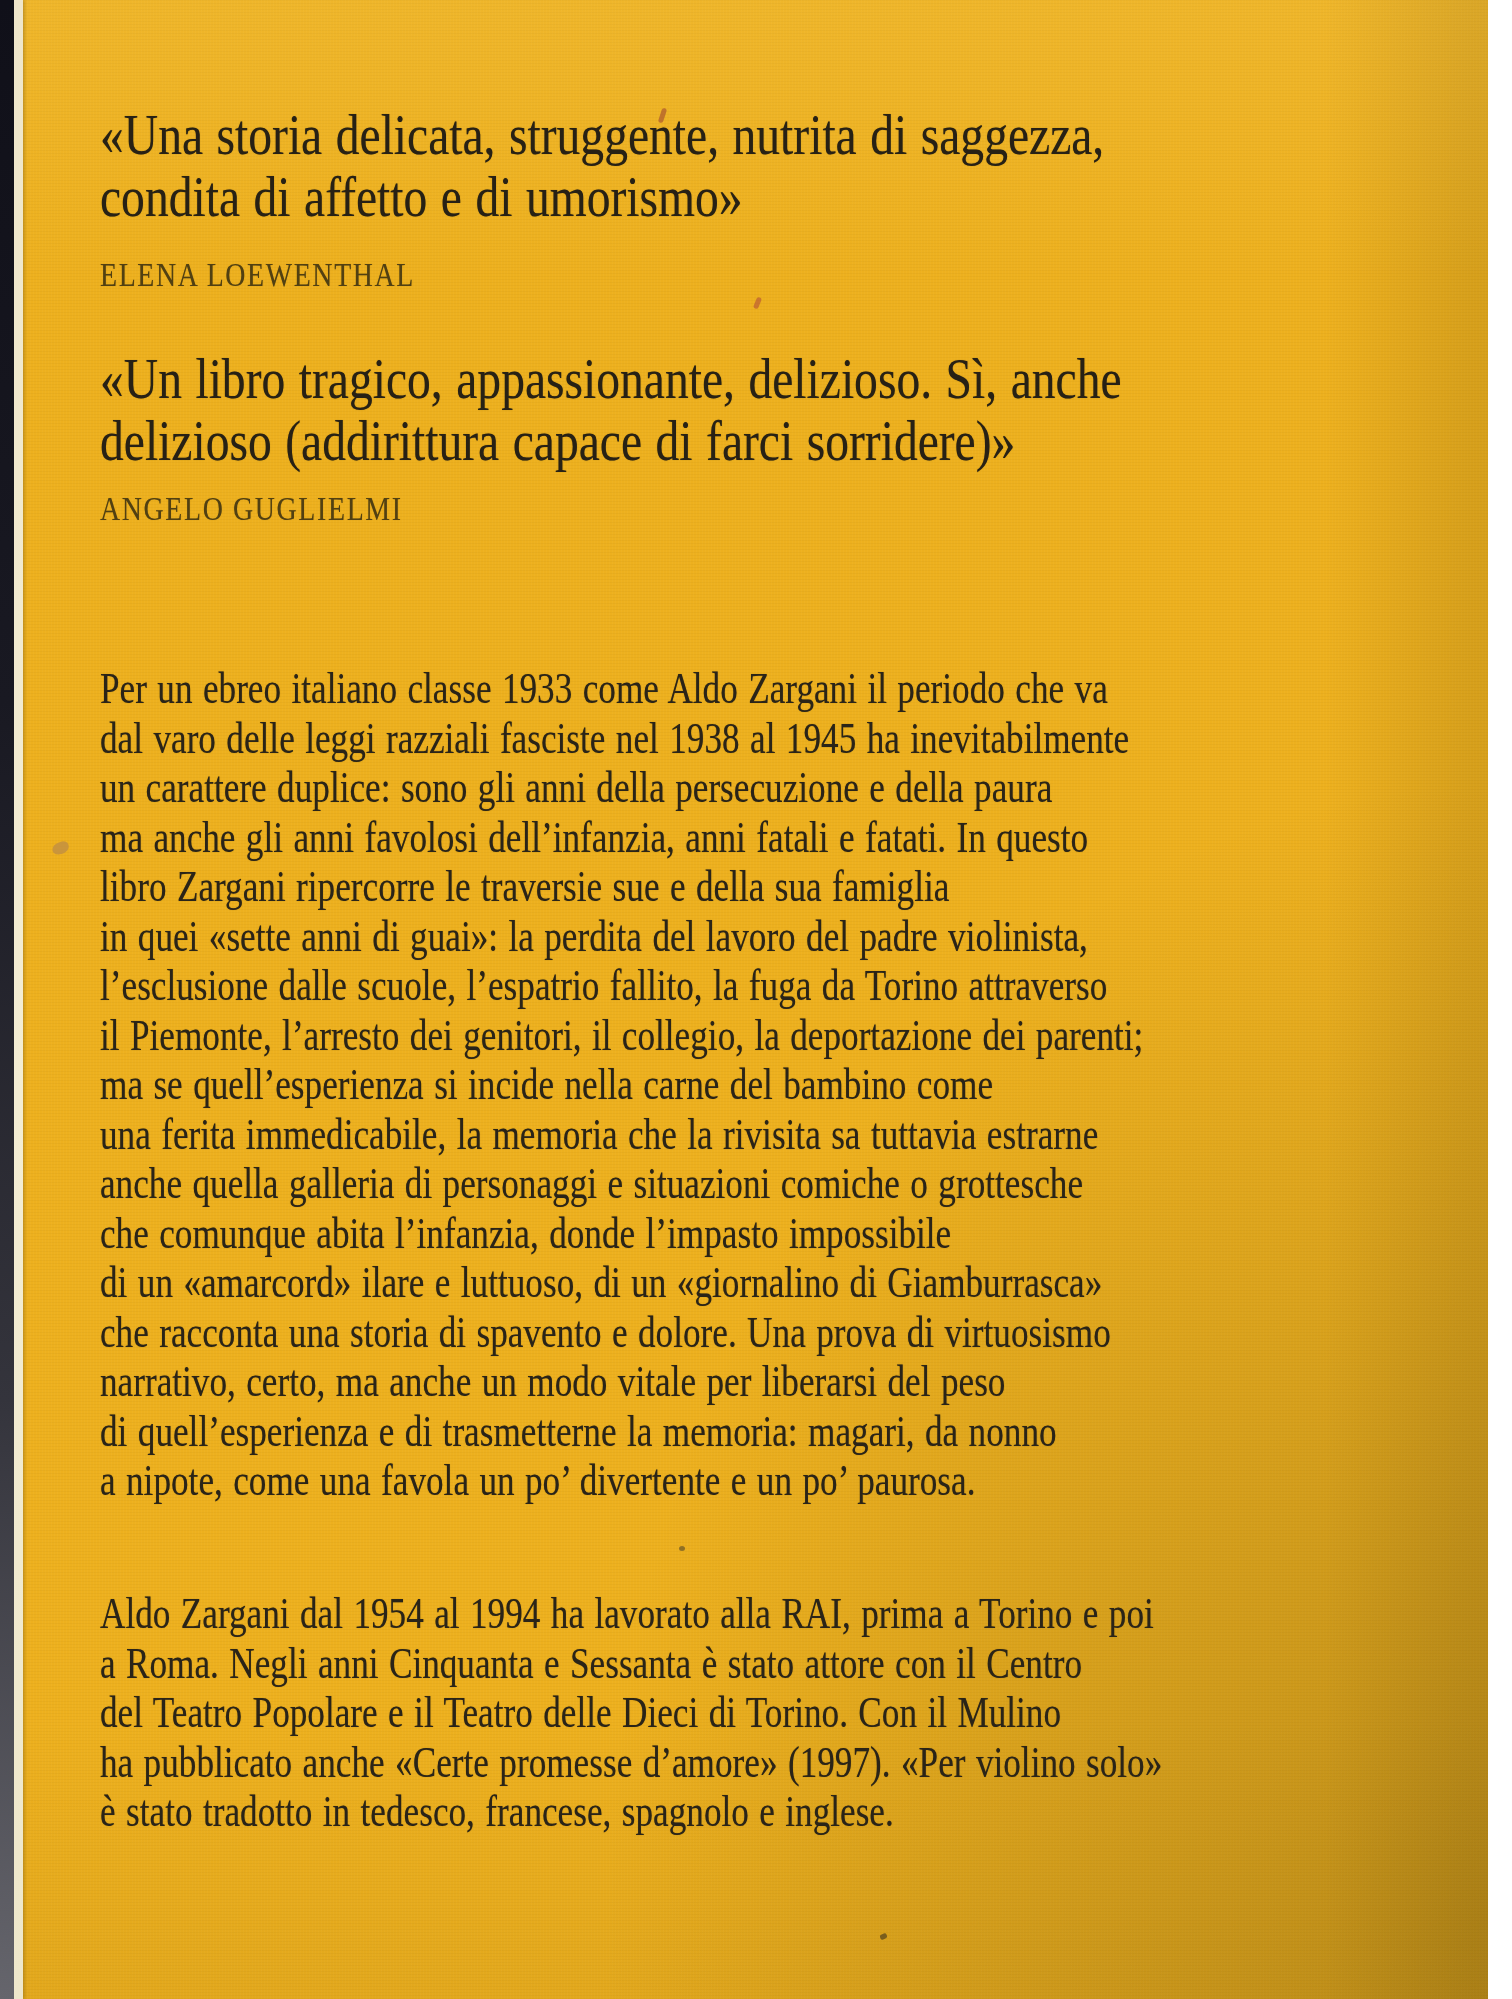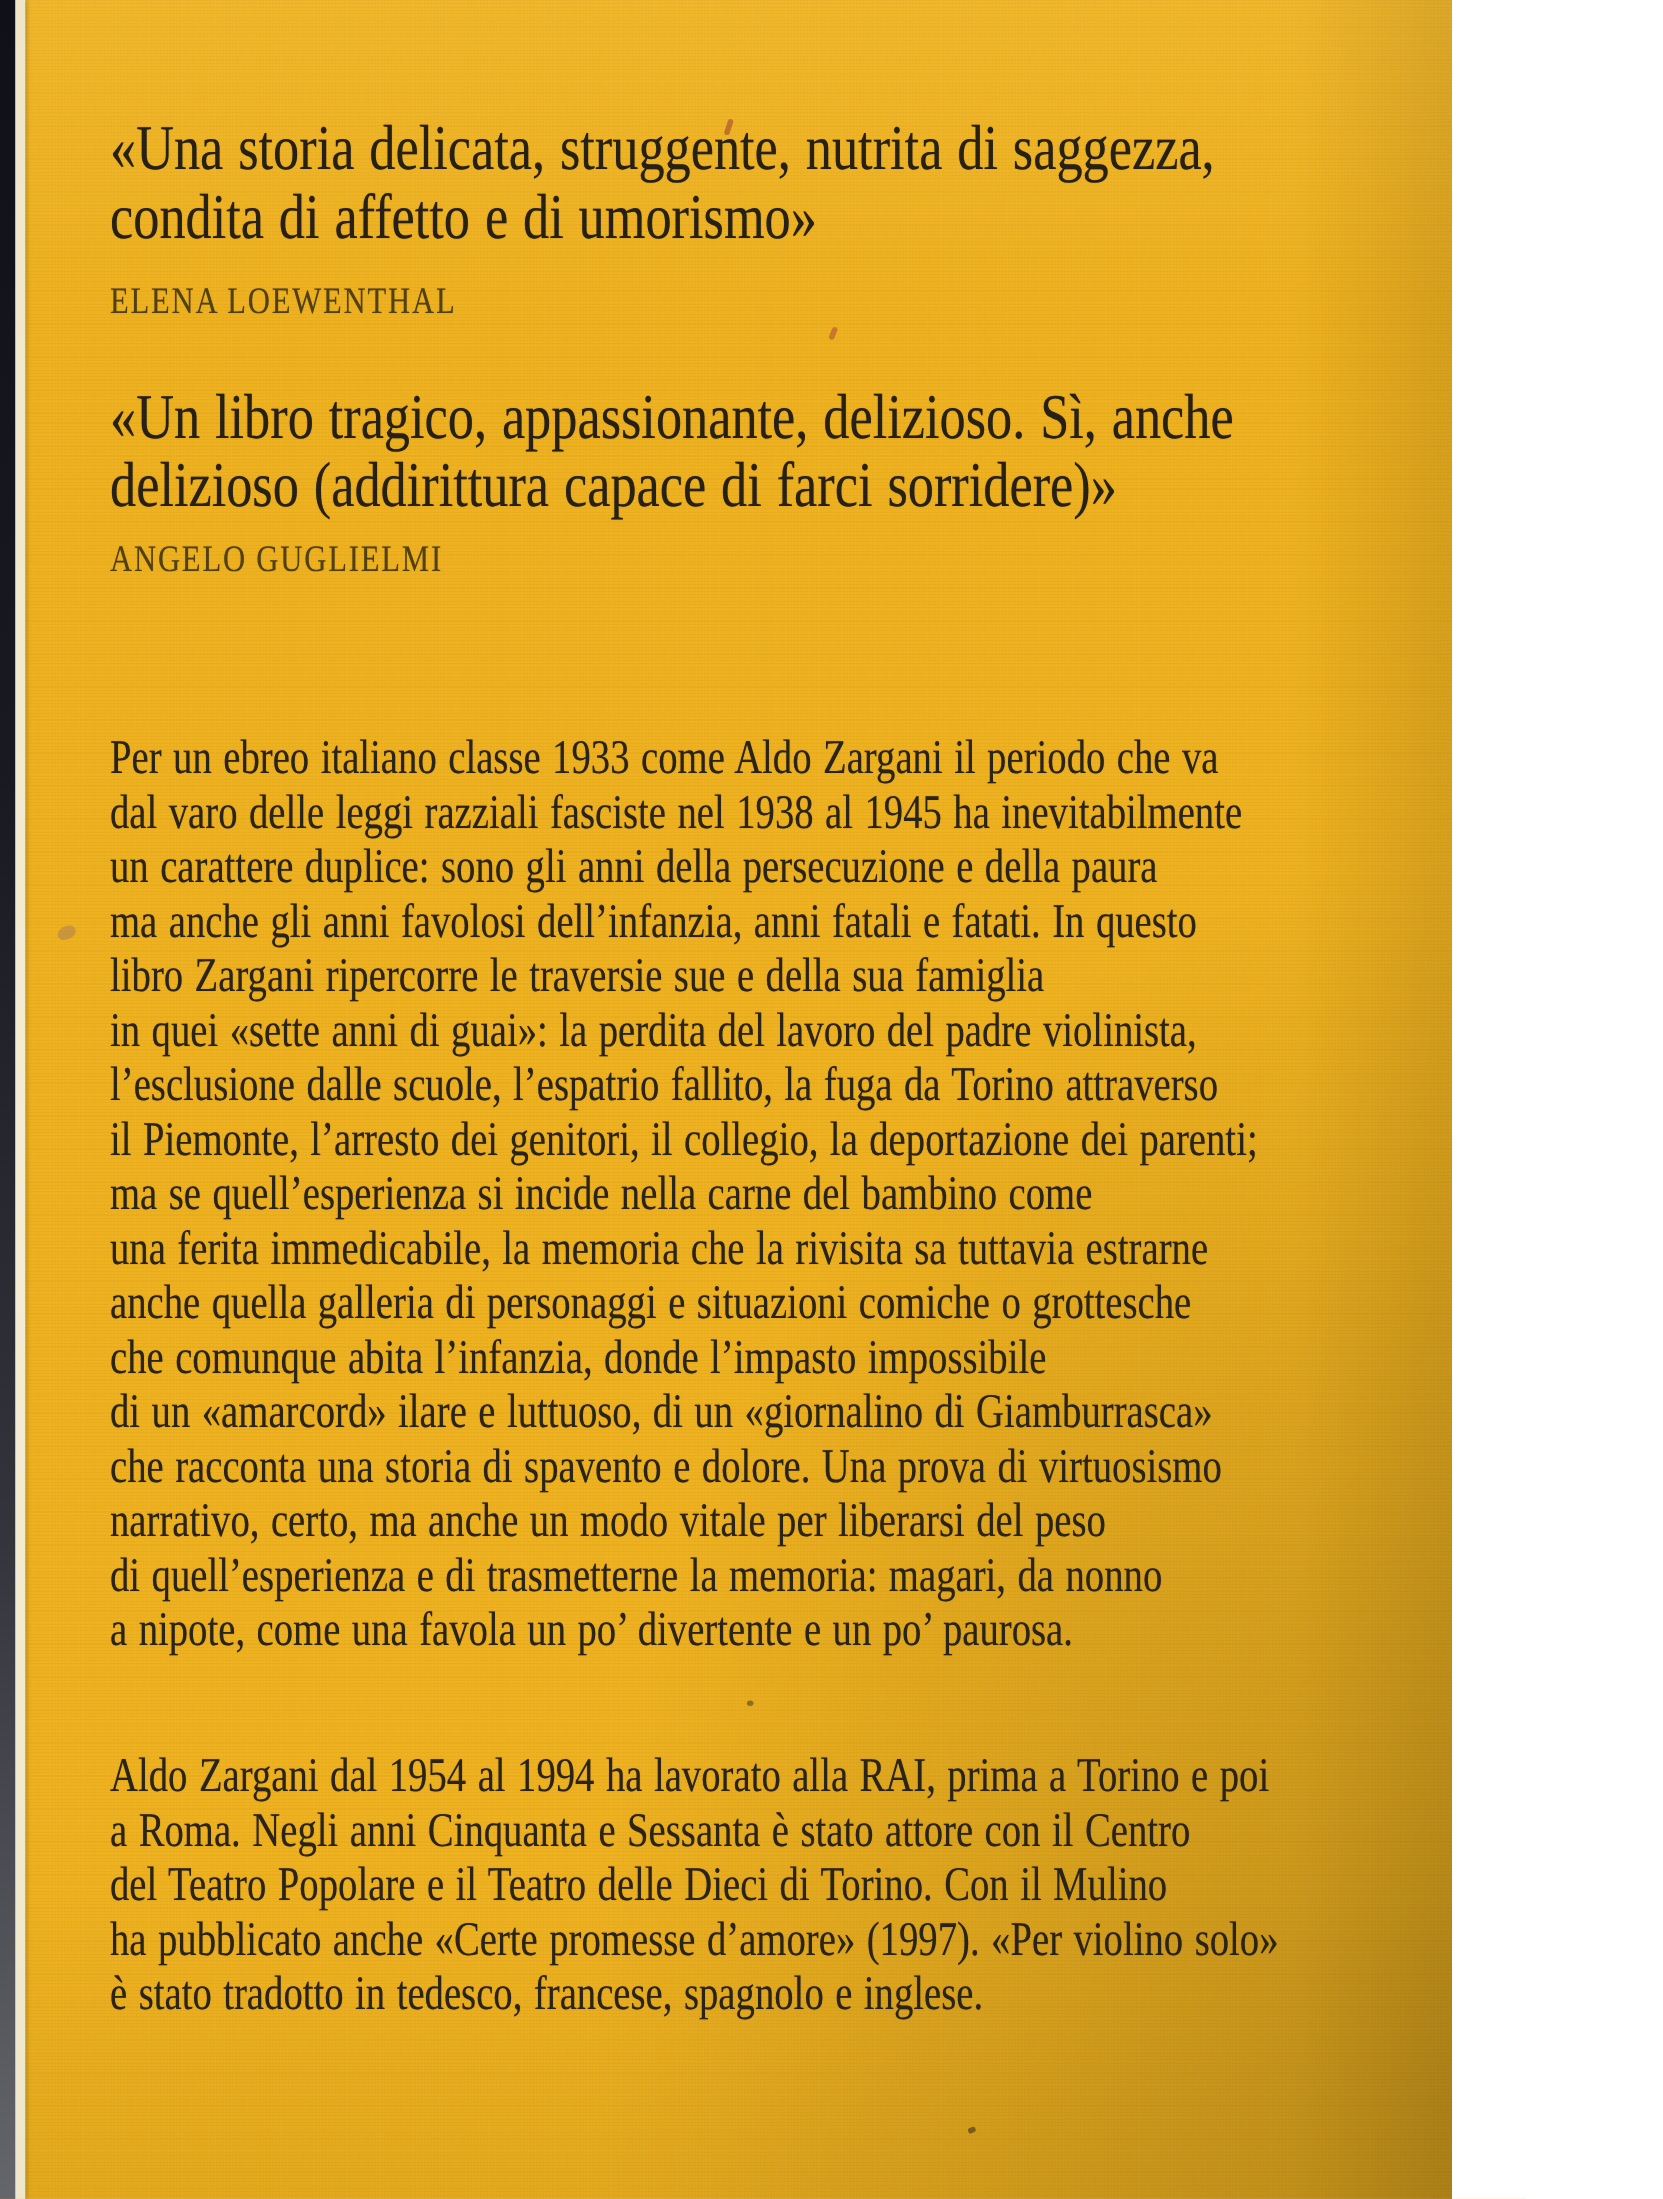--- a/index.html
+++ b/index.html
@@ -3,21 +3,21 @@
 <meta charset="utf-8">
 <style>
   html, body { margin: 0; padding: 0; }
   body {
     width: 1512px; height: 1999px;
     font-family: "Liberation Serif", "DejaVu Serif", serif;
     overflow: hidden;
   }
   .cover {
     position: relative;
-    width: 1320px; height: 1999px;
+    width: 1488px; height: 1999px;
     background-color: #edb01e;
     background-image:
       linear-gradient(to bottom, rgba(255,232,150,0.10), rgba(255,232,150,0) 14%),
       radial-gradient(ellipse at 100% 96%, rgba(75,58,12,0.28), rgba(75,58,12,0) 42%),
       linear-gradient(to right, rgba(0,0,0,0) 89%, rgba(80,60,8,0.14) 99%),
       linear-gradient(to bottom, rgba(0,0,0,0) 86%, rgba(80,60,8,0.07) 100%),
       repeating-linear-gradient(0deg, rgba(120,85,0,0.05) 0 1px, rgba(0,0,0,0) 1px 3px),
       repeating-linear-gradient(90deg, rgba(255,225,130,0.05) 0 1px, rgba(0,0,0,0) 1px 3px);
     overflow: hidden;
   }

